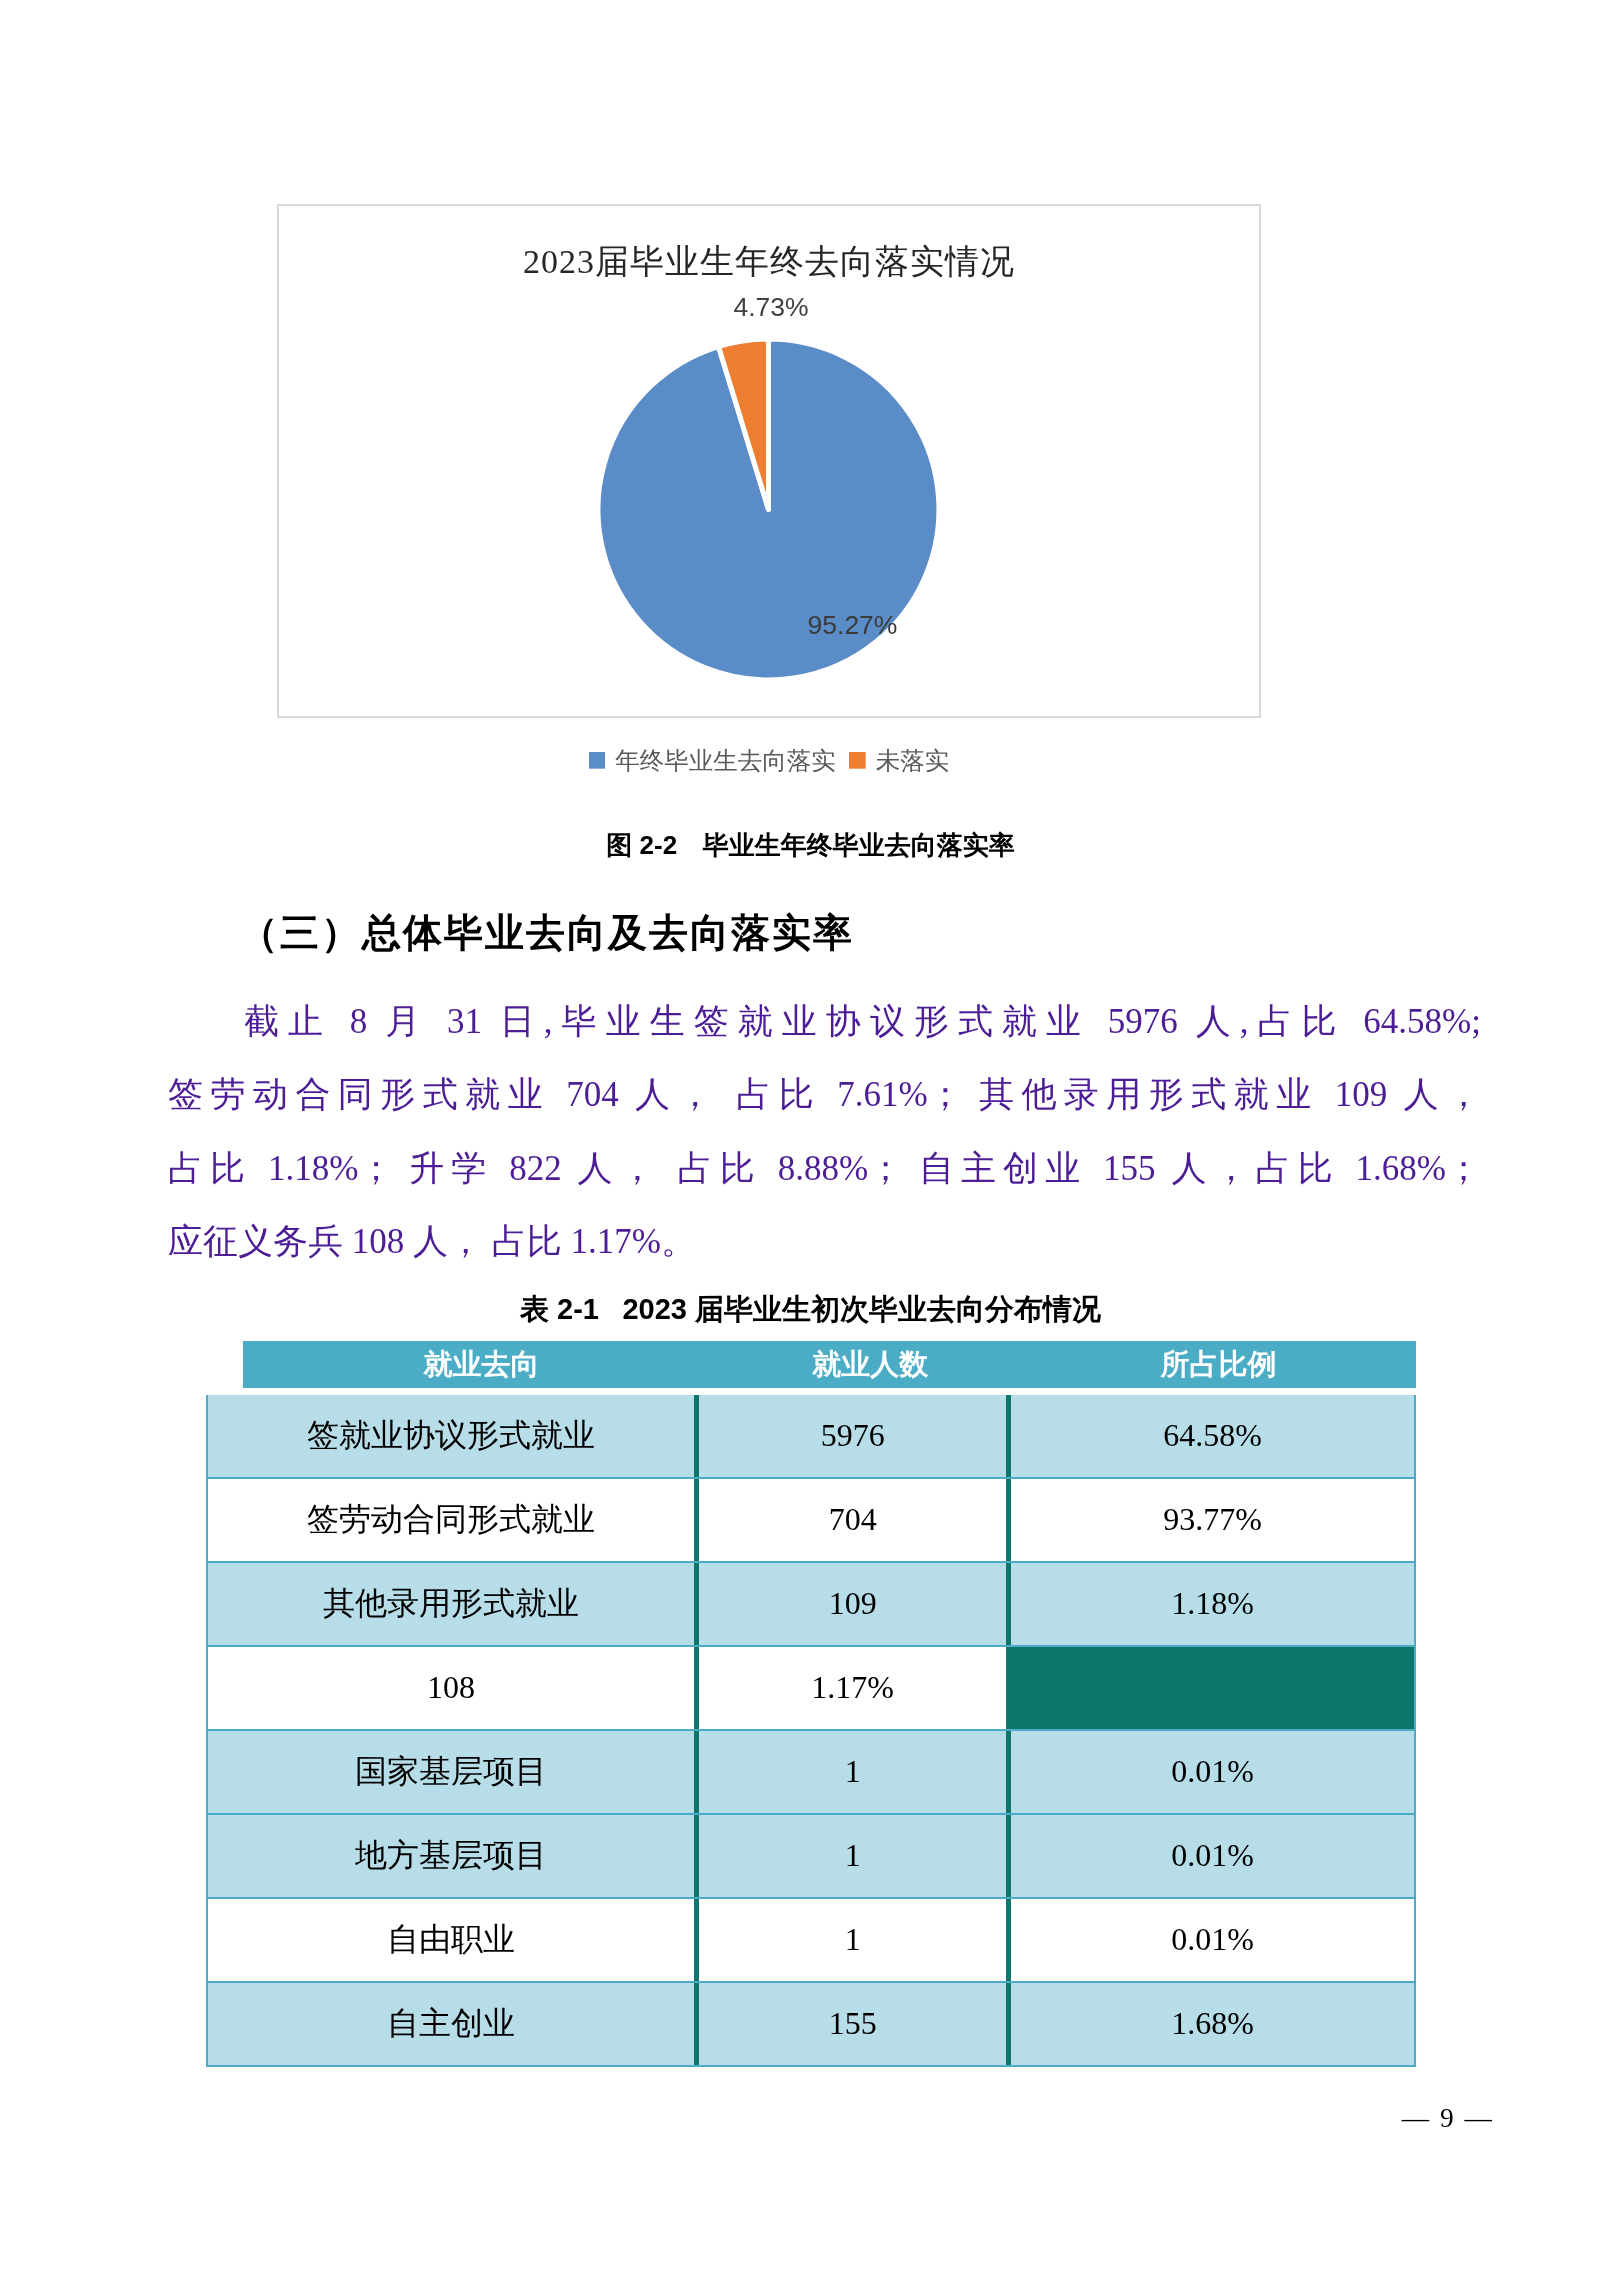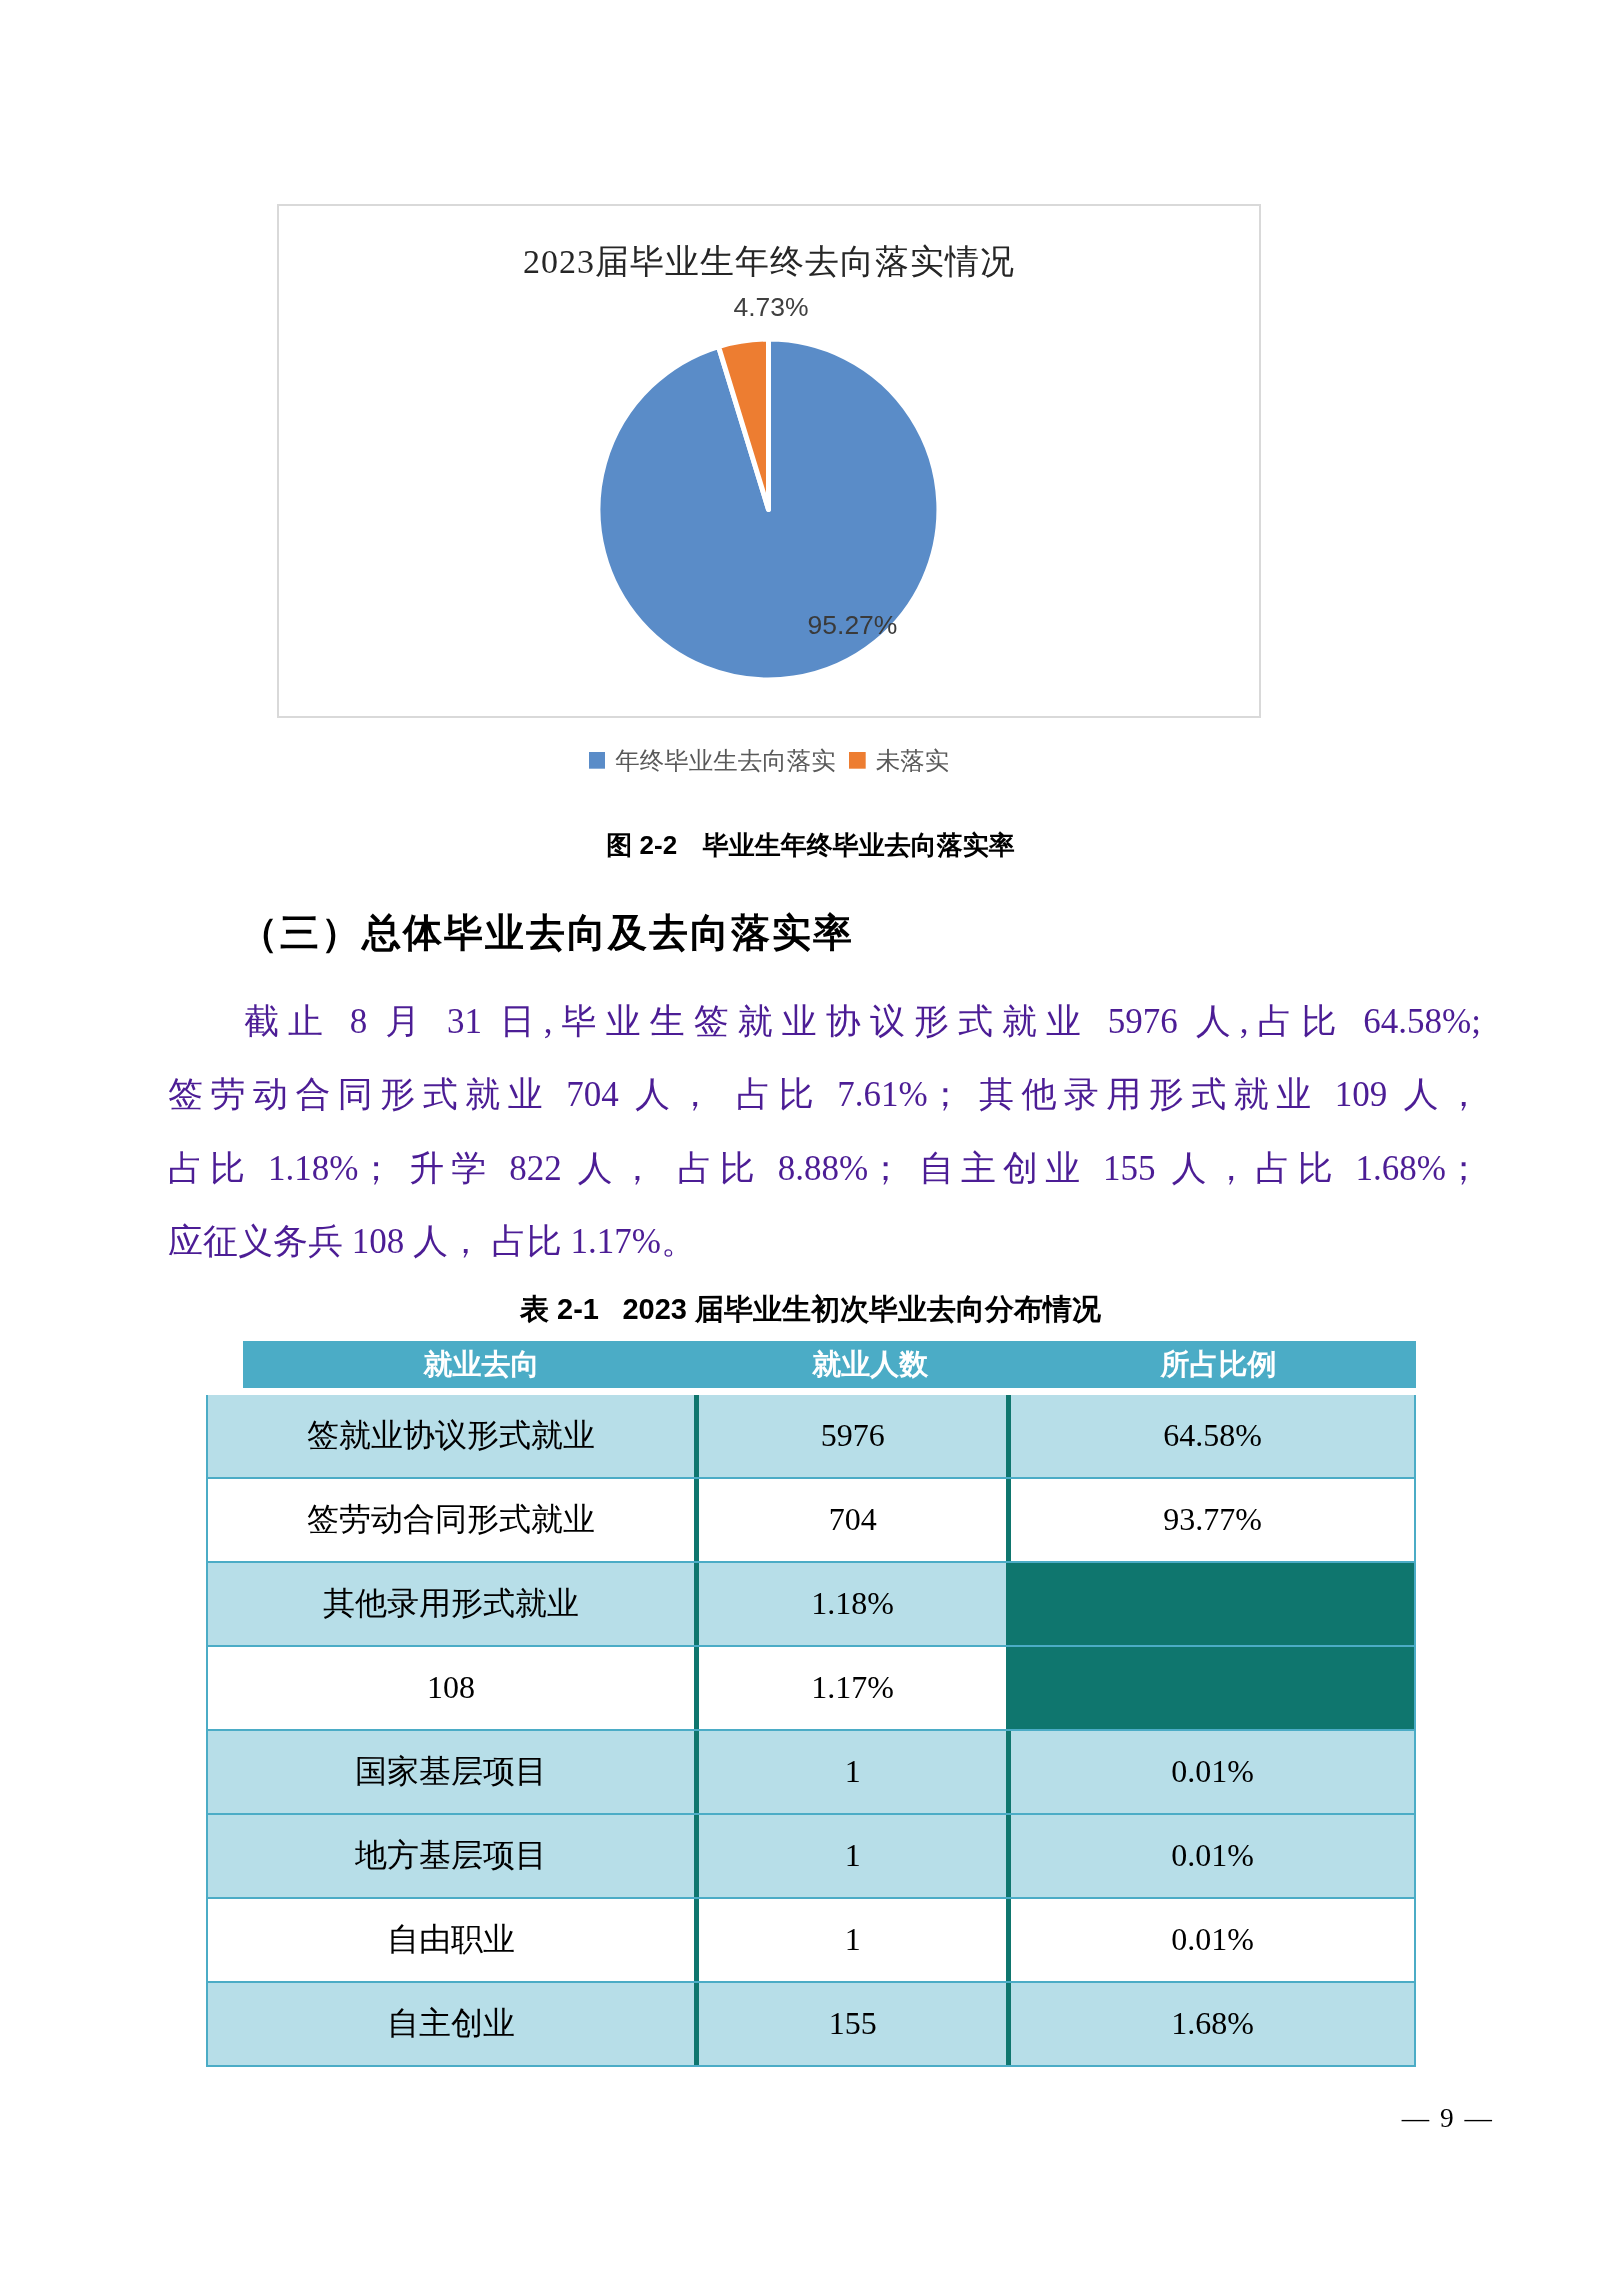--- a/index.html
+++ b/index.html
@@ -171,20 +171,21 @@
         <div class="cell">5976</div>
         <div class="cell">64.58%</div>
       </div>
       <div class="trow plain">
         <div class="cell">签劳动合同形式就业</div>
         <div class="cell">704</div>
         <div class="cell">93.77%</div>
       </div>
       <div class="trow alt">
         <div class="cell">其他录用形式就业</div>
+        <div class="cell">109</div>
         <div class="cell">1.18%</div>
       </div>
       <div class="trow plain">
         <div class="cell">108</div>
         <div class="cell">1.17%</div>
       </div>
       <div class="trow alt">
         <div class="cell">国家基层项目</div>
         <div class="cell">1</div>
         <div class="cell">0.01%</div>

